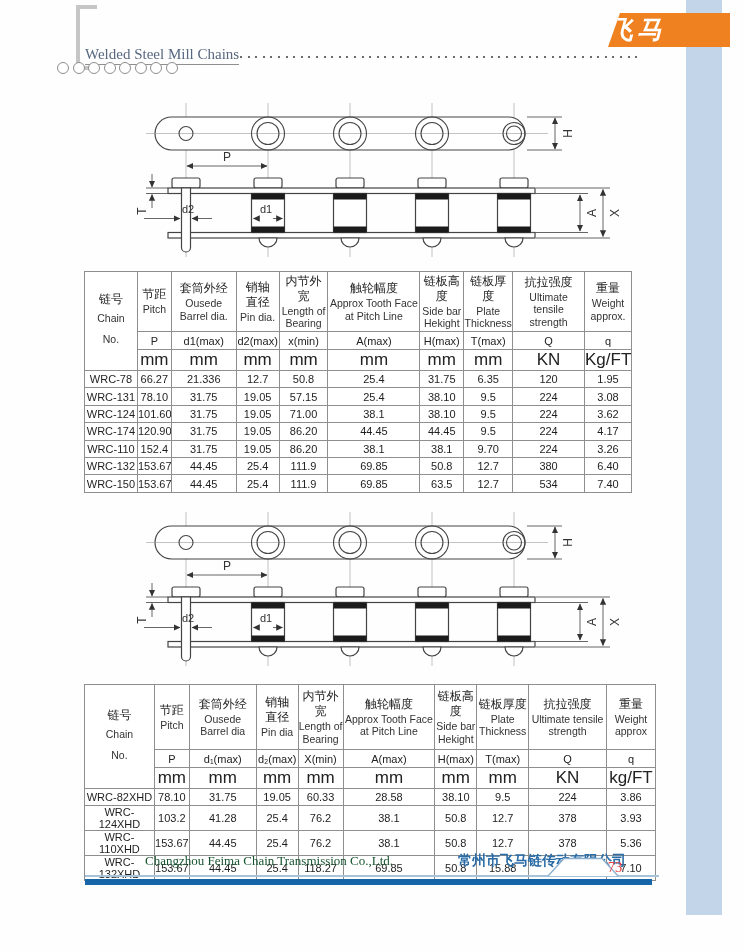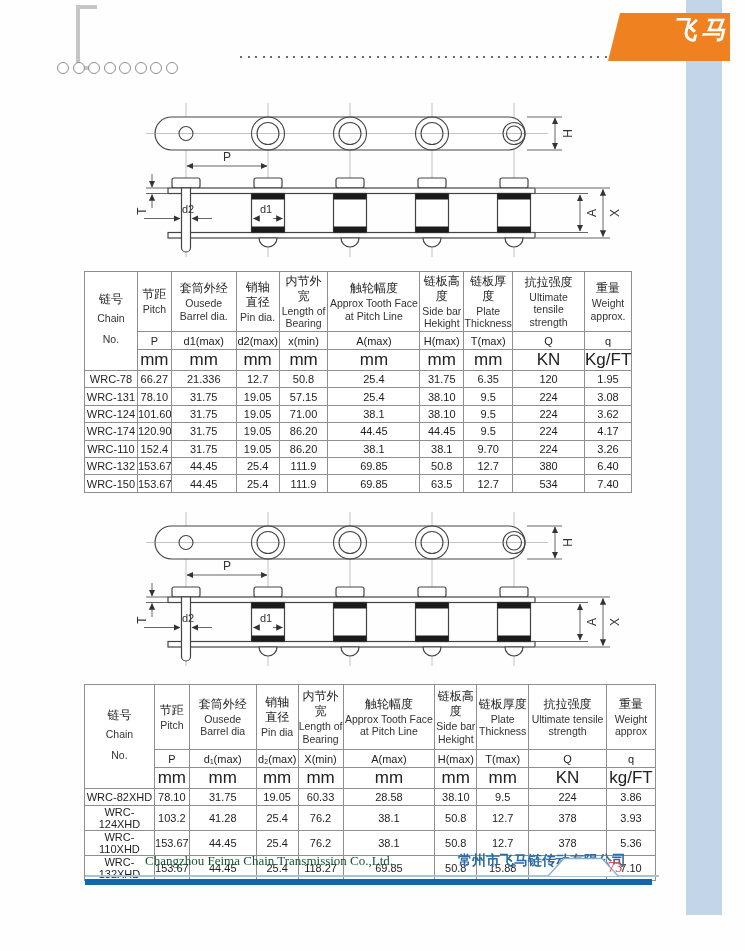--- a/index.html
+++ b/index.html
@@ -7,22 +7,22 @@
         font-family:"Liberation Sans",sans-serif;}
   
   .right-strip{position:absolute;left:686px;top:0;width:36px;height:915px;background:#c3d5e9;}
   
   .bracket{position:absolute;left:76px;top:5px;width:17px;height:57px;
            border-left:4px solid #c6c6c6;border-top:4px solid #c6c6c6;border-bottom:4px solid #c6c6c6;z-index:0;}
   .banner{position:absolute;left:0;top:15px;width:601px;height:32px;background:#0d6aab;z-index:1;
           clip-path:polygon(0 0,100% 0,calc(100% - 9px) 100%,0 100%);}
   .banner .title-cn{display:block;padding-left:95px;line-height:32px;color:#fff;font-size:21px;
           font-weight:bold;letter-spacing:3px;}
-  .logo-plate{position:absolute;left:608px;top:13px;width:122px;height:48px;background:#ef8120;z-index:1;
-          clip-path:polygon(12px 0,100% 0,100% 100%,0 100%);text-align:right;}
+  .logo-plate{position:absolute;left:608px;top:13px;width:122px;height:34px;background:#ef8120;z-index:1;
+          clip-path:polygon(12px 0,100% 0,100% 100%,0 100%);text-align:left;}
   .logo-text{font-family:"Liberation Serif",serif;font-style:italic;font-weight:bold;color:#fff;
           font-size:25px;line-height:34px;letter-spacing:4px;}
   .subtitle{position:absolute;left:85px;top:46px;font-family:"Liberation Serif",serif;font-size:15px;
           color:#56677f;border-bottom:1.5px solid #8f8f8f;padding-bottom:1px;}
   .dots{position:absolute;left:240px;top:56px;width:398px;height:2px;
           background:repeating-linear-gradient(to right,#6b6b6b 0 2px,transparent 2px 7.6px);}
   .circles{position:absolute;left:57px;top:62px;display:flex;gap:3.5px;}
   .circles .c{width:12px;height:12px;border:1.5px solid #8e8e8e;border-radius:50%;box-sizing:border-box;background:#fff;}
   
   .diagram{position:absolute;width:520px;height:170px;}
@@ -61,20 +61,21 @@
 <body>
 
 <div class="page">
 
   <div class="right-strip"></div>
 
   <div class="bracket"></div>
   <div class="logo-plate">
     <span class="logo-text">飞马</span>
   </div>
+  <span class="subtitle">Welded Steel Mill Chains</span>
   <div class="dots"></div>
   <div class="circles">
       <div class="c"></div>
       <div class="c"></div>
       <div class="c"></div>
       <div class="c"></div>
       <div class="c"></div>
       <div class="c"></div>
       <div class="c"></div>
       <div class="c"></div>

